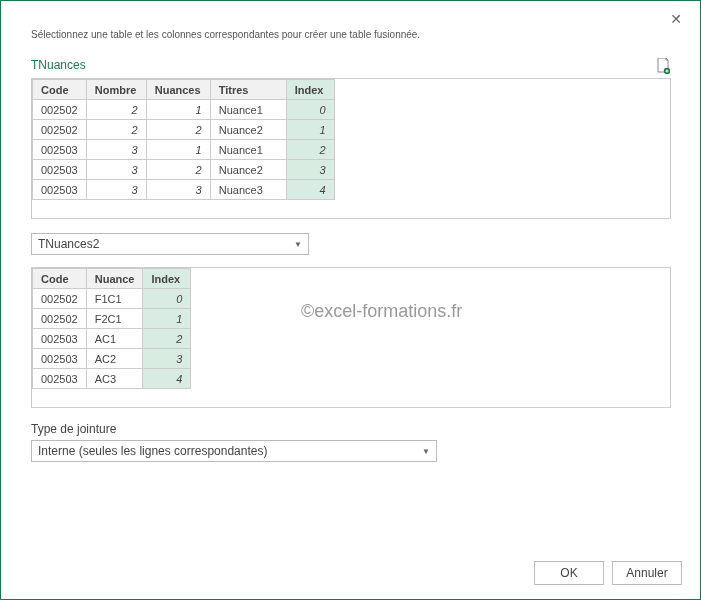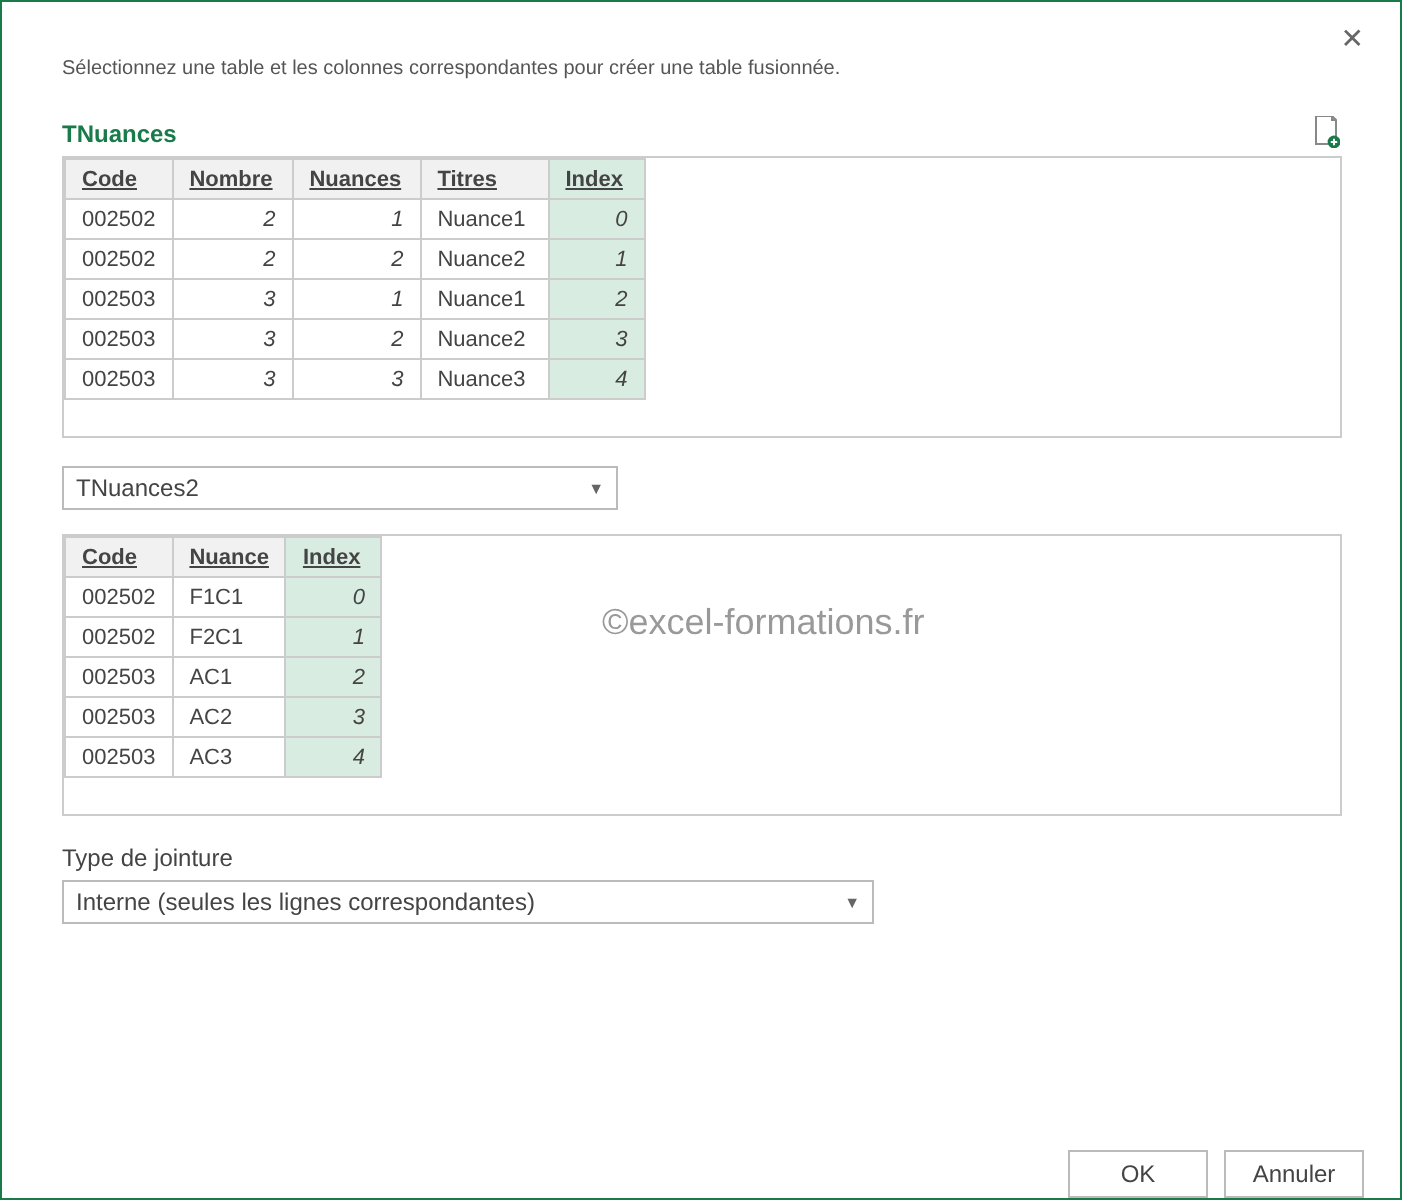--- a/index.html
+++ b/index.html
@@ -31,23 +31,22 @@
     margin-bottom: 14px;
   }
   .subtitle {
     color: #555;
     font-size: 10px;
     margin-bottom: 18px;
   }
   .table-header-row {
     display: flex;
     justify-content: space-between;
-    align-items: flex-end;
+    align-items: flex-start;
     margin-bottom: 4px;
-    font-weight: bold;
   }
   .table-title {
     color: #1a7b4a;
     font-size: 12px;
   }
   .expand-icon svg { display: block; }
   .grid {
     border: 1px solid #ccc;
     border-collapse: collapse;
     margin-bottom: 4px;
@@ -57,21 +56,20 @@
     padding: 3px 8px;
     text-align: left;
     font-size: 11px;
     height: 20px;
     background: #fff;
   }
   .grid th {
     background: #f1f1f1;
     font-weight: 600;
     color: #444;
-    text-decoration: underline;
   }
   .grid td.num { text-align: right; font-style: italic; }
   .grid td.sel, .grid th.sel { background: #d9ece2; }
   .grid td.sel { text-align: right; font-style: italic; }
   .grid-wrap {
     border: 1px solid #ccc;
     padding: 0;
     margin-bottom: 14px;
     width: 640px;
   }
@@ -97,38 +95,38 @@
   .dd2 { width: 406px; gap: 16px; }
   .watermark {
     position: absolute;
     top: 300px; left: 300px;
     font-size: 18px;
     color: #999;
     pointer-events: none;
   }
   .footer {
     position: absolute;
-    bottom: 0; right: 18px;
+    bottom: 14px; right: 18px;
     display: flex;
     gap: 8px;
   }
   .btn {
     border: 1px solid #bbb;
     background: #fff;
     padding: 4px 0;
     width: 70px;
     text-align: center;
     font-size: 12px;
     cursor: pointer;
     color: #444;
   }
   .col-code { width: 52px; }
   .col-nombre { width: 60px; }
   .col-nuances { width: 64px; }
-  .col-titres { width: 64px; }
+  .col-titres { width: 76px; }
   .col-index { width: 48px; }
   .col-nuance2 { width: 48px; }
 </style>
 </head>
 <body>
 
 <div class="close-btn">
   <span>✕</span>
 </div>
 

